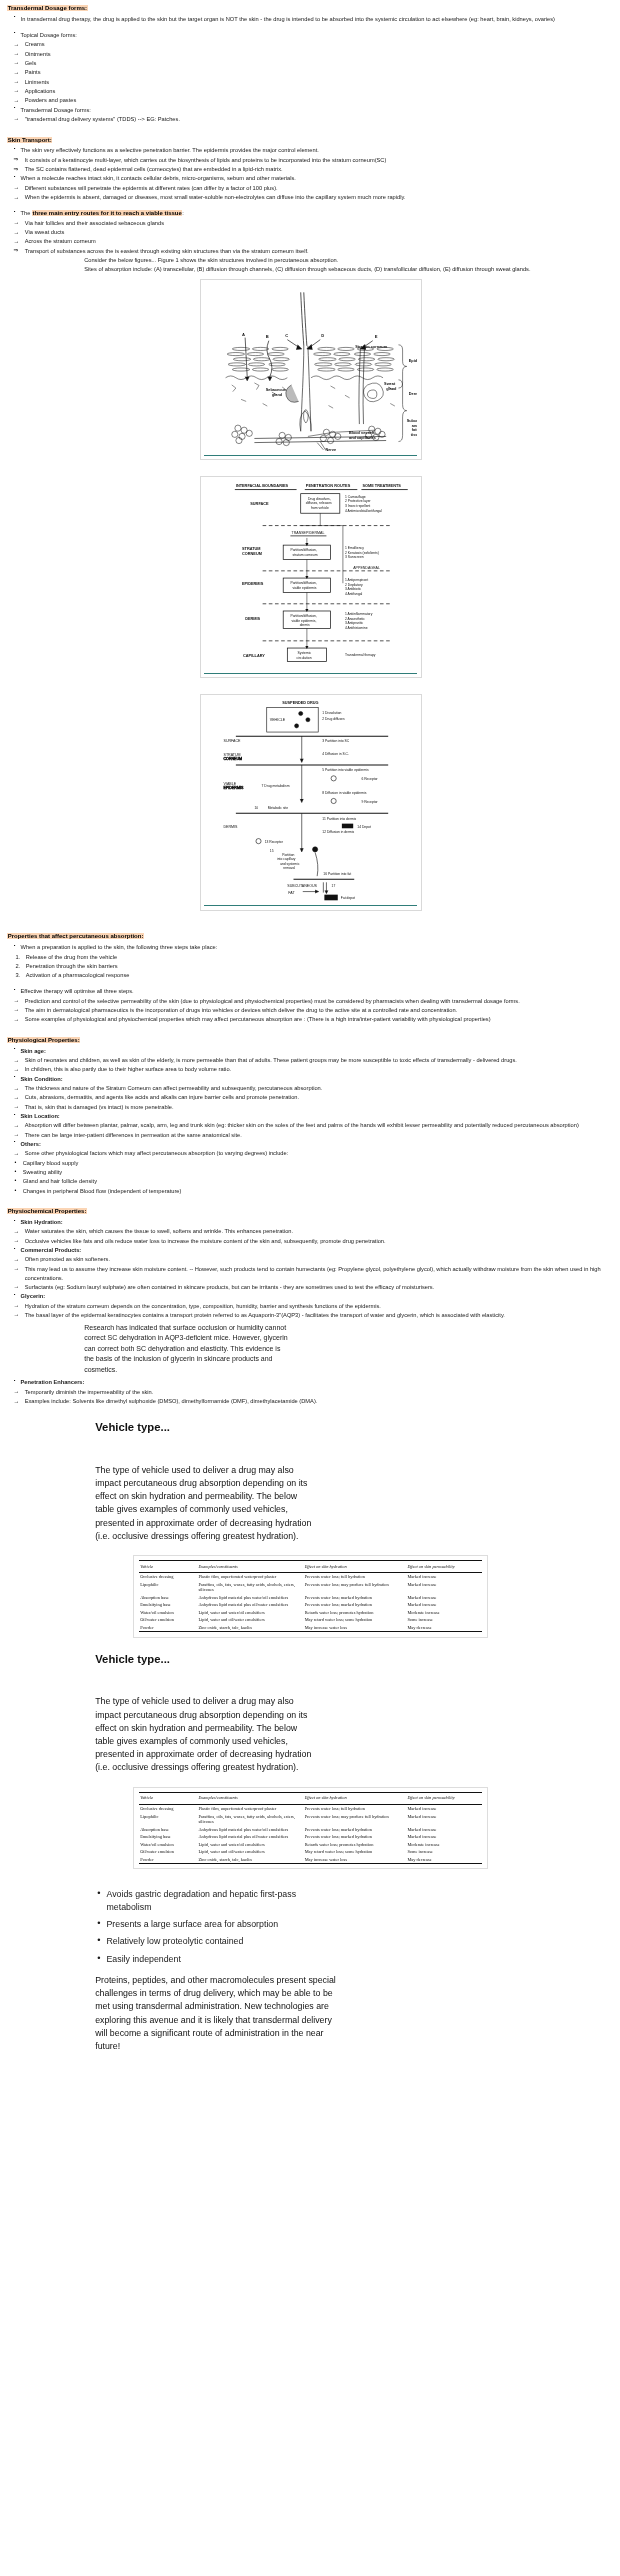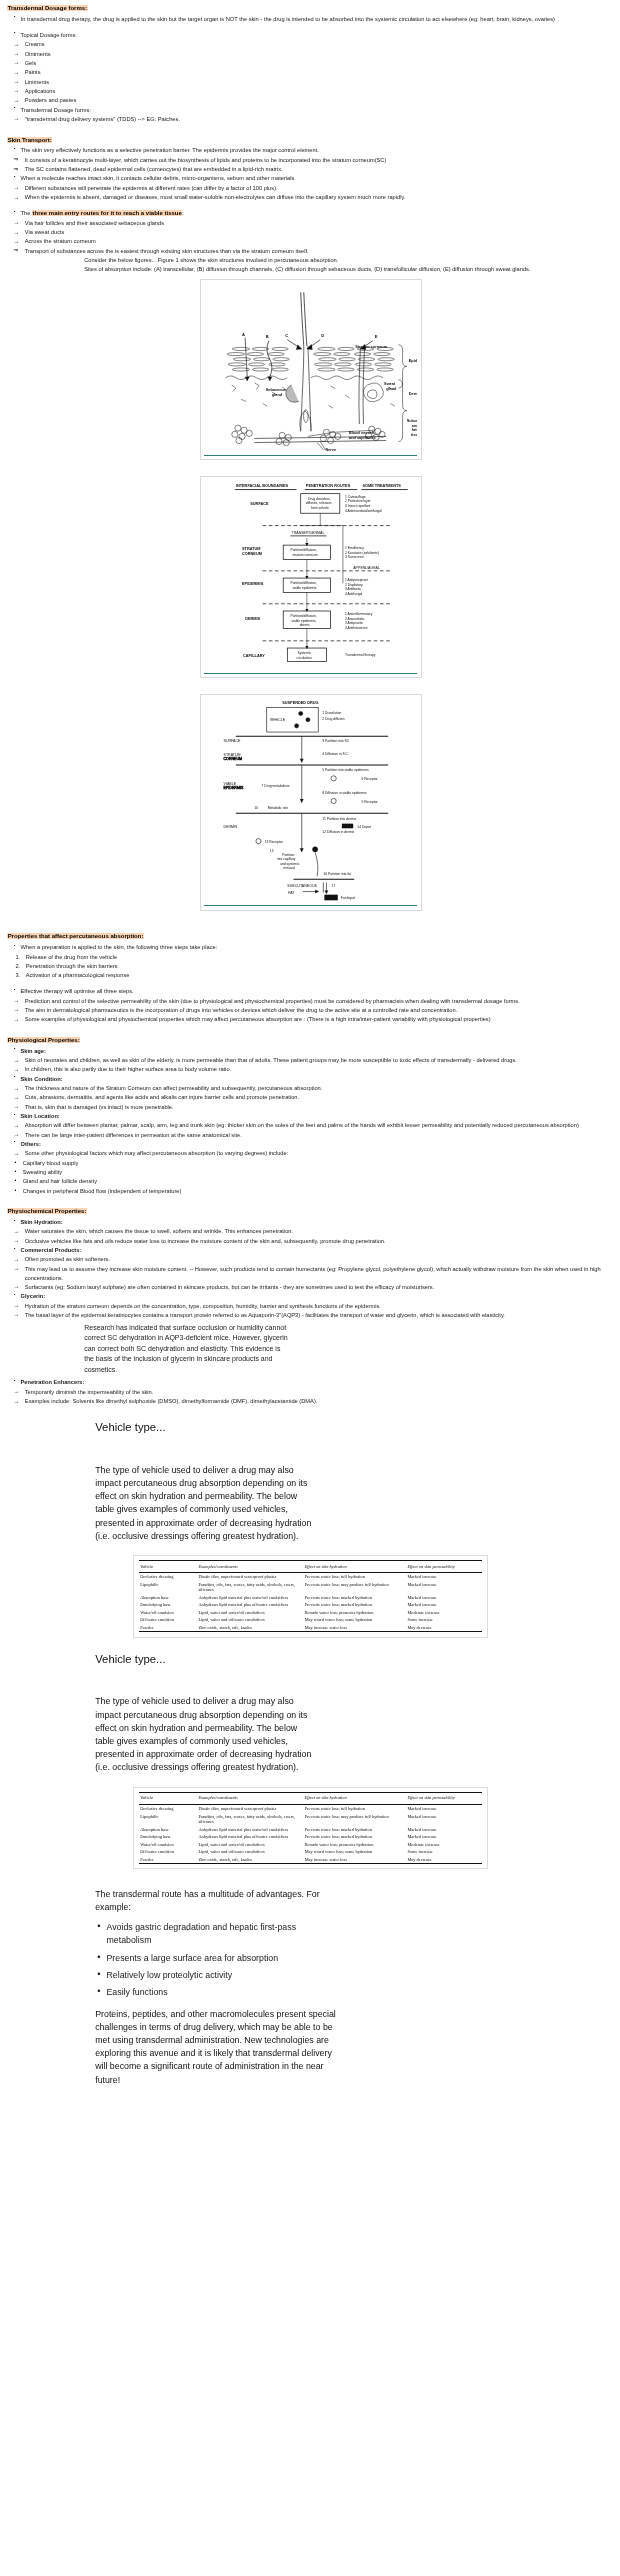--- a/index.html
+++ b/index.html
@@ -70,21 +70,21 @@
     align-items:center;
   }
   .fig-caption { text-align:center; font-size:5.4px; color:#444; margin-top:2.1px; }
   .fig-sep { width:100%; height:0.5px; background:#2f7d79; margin:1px 0 1px 0; }
 
   
   svg { display:block; }
 
   
   .vt-block { margin:13.4px 0 0 0; padding-left:88px; }
-  .vt-title { font-size:11.3px; font-weight:normal; color:#111; margin-bottom:5.2px; }
+  .vt-title { font-size:11.3px; font-weight:bold; color:#111; margin-bottom:5.2px; }
   .vt-para { font-size:8.8px; line-height:1.5; color:#111; max-width:222px;margin-top:27px; }
 
   .vt-table-wrap { display:flex; justify-content:center; margin:12.4px 0 5.2px 0; }
   .vt-table {
     border:0.5px solid #ddd;
     background:#fff;
     padding:4.1px 5.2px;
     width:355px;
   }
   table.vt {
@@ -727,24 +727,23 @@
             <td class="c2">Zinc oxide, starch, talc, kaolin</td>
             <td>May increase water loss</td>
             <td>May decrease</td>
           </tr>
         </tbody>
       </table>
     </div>
   </div>
 
   <div class="adv">
-    <p>The transdermal route has a multitude of advantages. For example:</p>
     <ul class="adv-list">
       <li>Avoids gastric degradation and hepatic first-pass metabolism</li>
       <li>Presents a large surface area for absorption</li>
-      <li>Relatively low proteolytic activity</li>
-      <li>Easily functions</li>
+      <li>Relatively low proteolytic contained</li>
+      <li>Easily independent</li>
     </ul>
     <p>Proteins, peptides, and other macromolecules present special challenges in terms of drug delivery, which may be able to be met using transdermal administration. New technologies are exploring this avenue and it is likely that transdermal delivery will become a significant route of administration in the near future!</p>
   </div>
 
 </div>
 
 
 </body></html>

